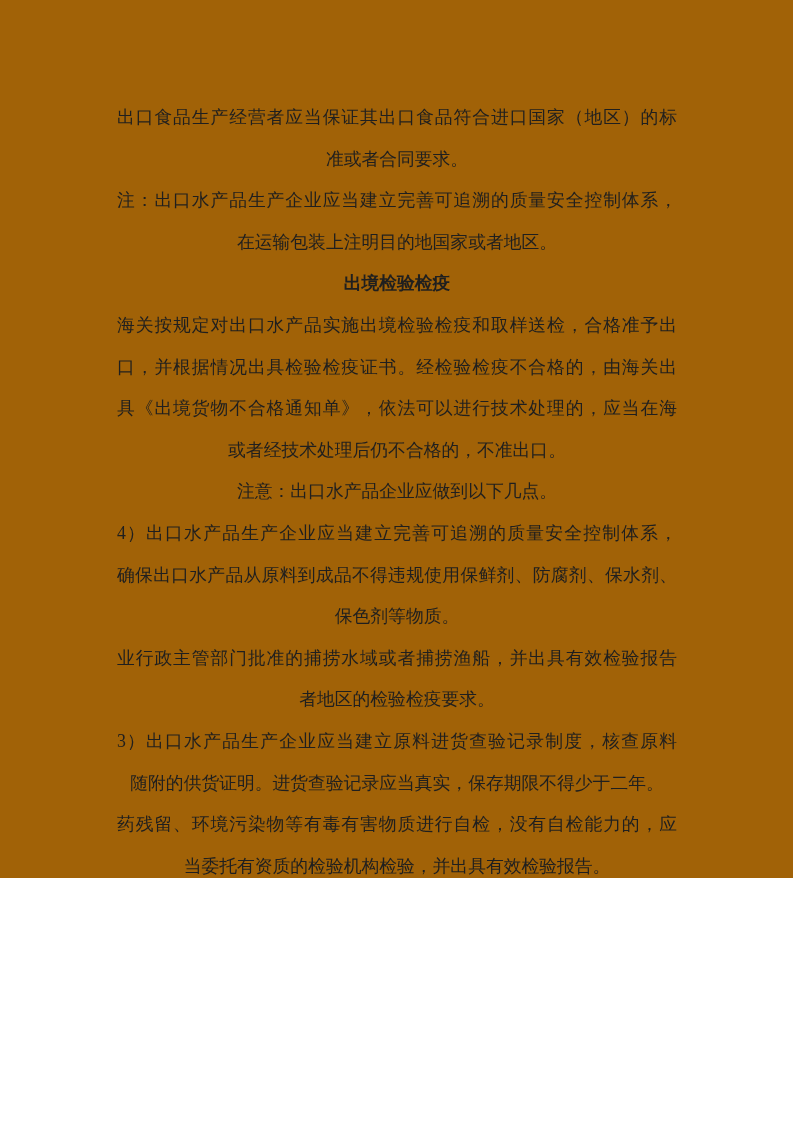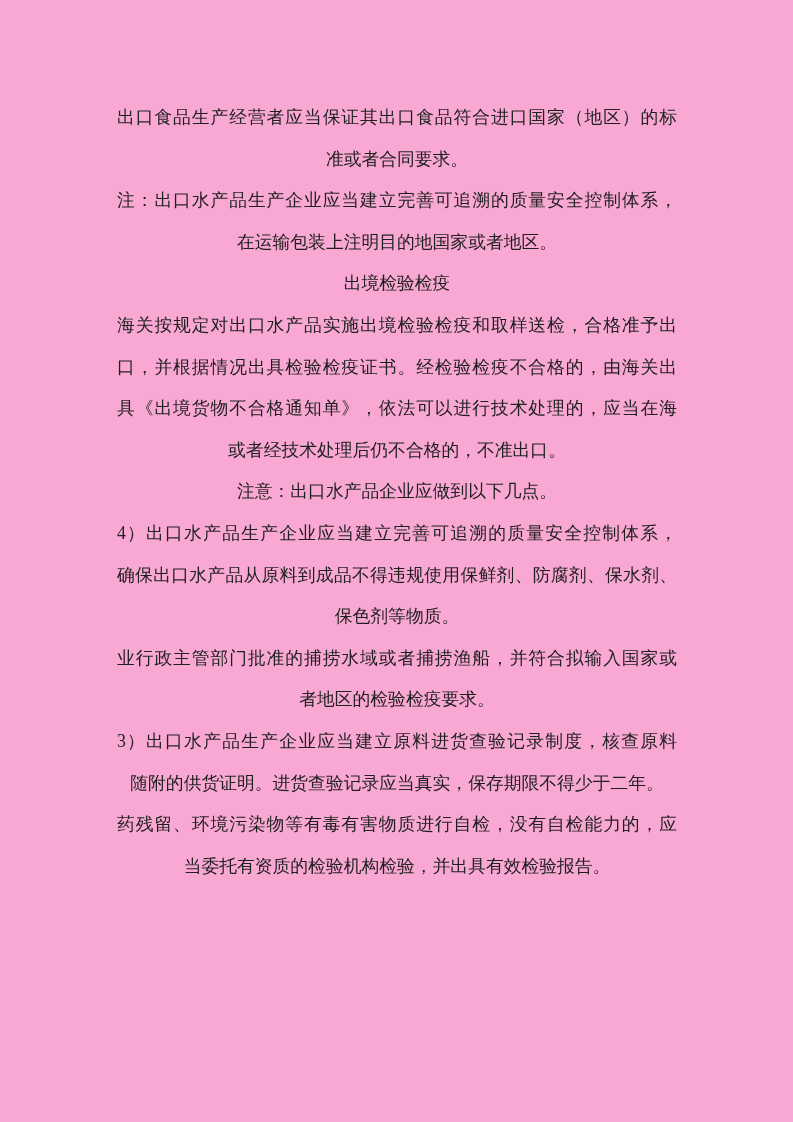--- a/index.html
+++ b/index.html
@@ -8,22 +8,22 @@
     background: #ffffff;
   }
   body {
     width: 793px;
     height: 1122px;
     font-family: "Liberation Serif", "DejaVu Serif", serif;
   }
   .page {
     position: relative;
     width: 793px;
-    height: 1122px;
-    background: #f9a8d4;
+    height: 878px;
+    background: #a16207;
     overflow: hidden;
   }
   .content {
     position: absolute;
     left: 117px;
     top: 97px;
     width: 560px;
     color: #1f1f1f;
   }
   .block {
@@ -37,21 +37,21 @@
     text-align: center;
     white-space: nowrap;
   }
   .line.fill {
     white-space: normal;
     text-align: justify;
     text-align-last: justify;
     overflow: hidden;
   }
   .block.heading .line {
-    font-weight: 400;
+    font-weight: 700;
   }
 </style>
 </head>
 <body>
 
 <div class="page">
   <div class="content" style="color: rgb(31, 31, 31);">
       <div class="block paragraph">
         <div class="line fill">出口食品生产经营者应当保证其出口食品符合进口国家（地区）的标</div>
         <div class="line">准或者合同要求。</div>
@@ -71,21 +71,21 @@
       </div>
       <div class="block paragraph">
         <div class="line">注意：出口水产品企业应做到以下几点。</div>
       </div>
       <div class="block paragraph">
         <div class="line fill">4）出口水产品生产企业应当建立完善可追溯的质量安全控制体系，</div>
         <div class="line fill">确保出口水产品从原料到成品不得违规使用保鲜剂、防腐剂、保水剂、</div>
         <div class="line">保色剂等物质。</div>
       </div>
       <div class="block paragraph">
-        <div class="line fill">业行政主管部门批准的捕捞水域或者捕捞渔船，并符合拟输入国家或</div>
+        <div class="line fill">业行政主管部门批准的捕捞水域或者捕捞渔船，并出具有效检验报告</div>
         <div class="line">者地区的检验检疫要求。</div>
       </div>
       <div class="block paragraph">
         <div class="line fill">3）出口水产品生产企业应当建立原料进货查验记录制度，核查原料</div>
         <div class="line">随附的供货证明。进货查验记录应当真实，保存期限不得少于二年。</div>
       </div>
       <div class="block paragraph">
         <div class="line fill">药残留、环境污染物等有毒有害物质进行自检，没有自检能力的，应</div>
         <div class="line">当委托有资质的检验机构检验，并出具有效检验报告。</div>
       </div>

